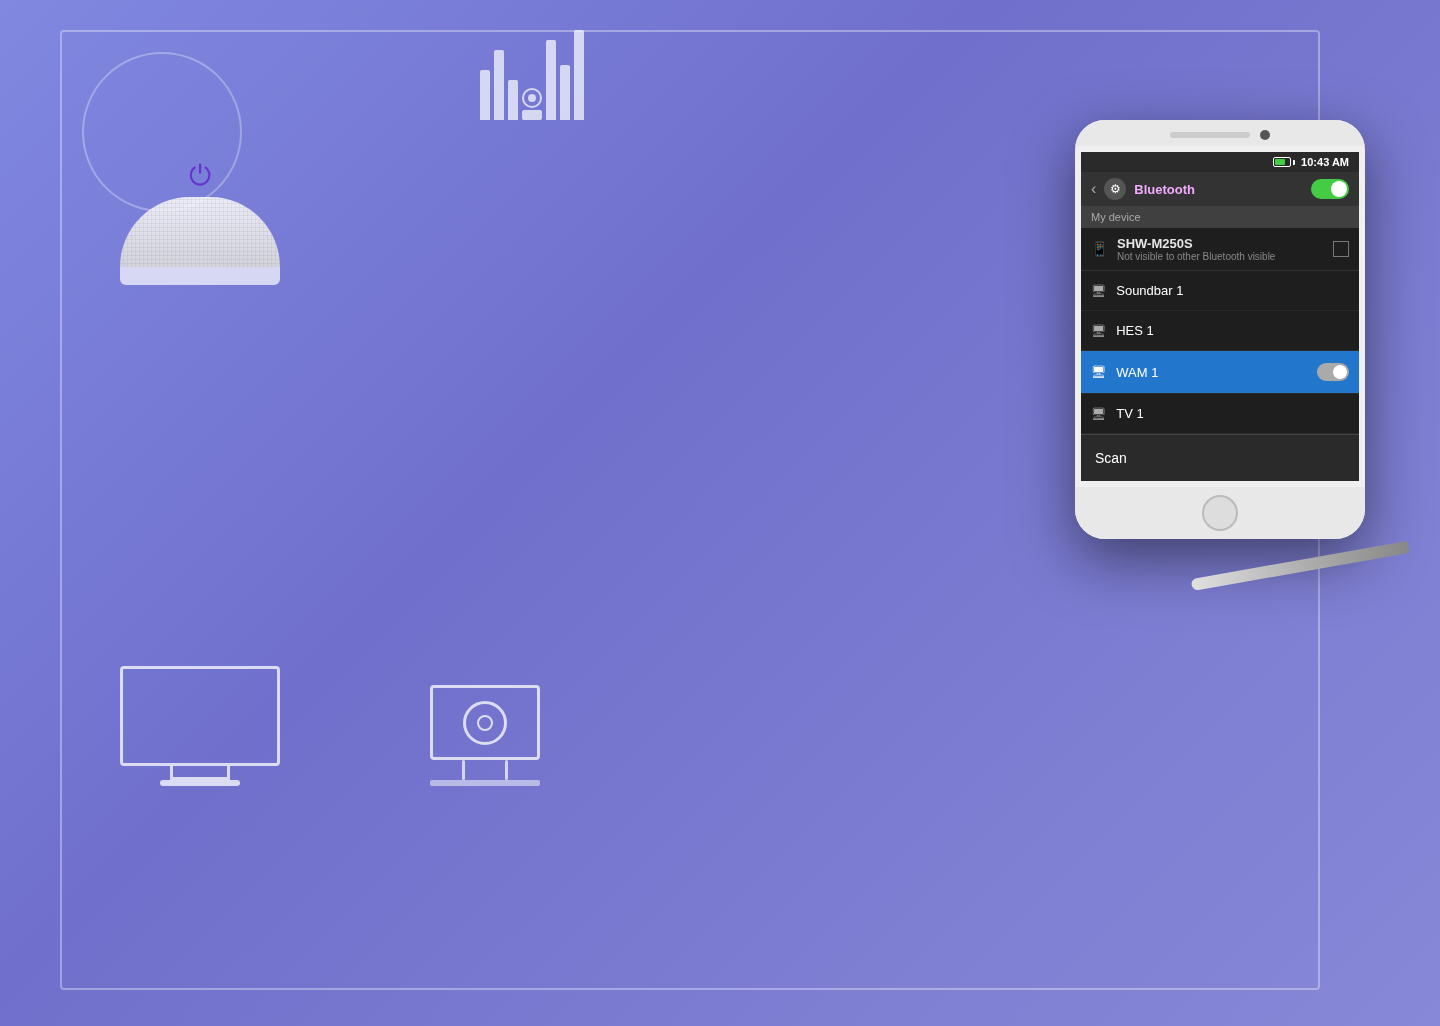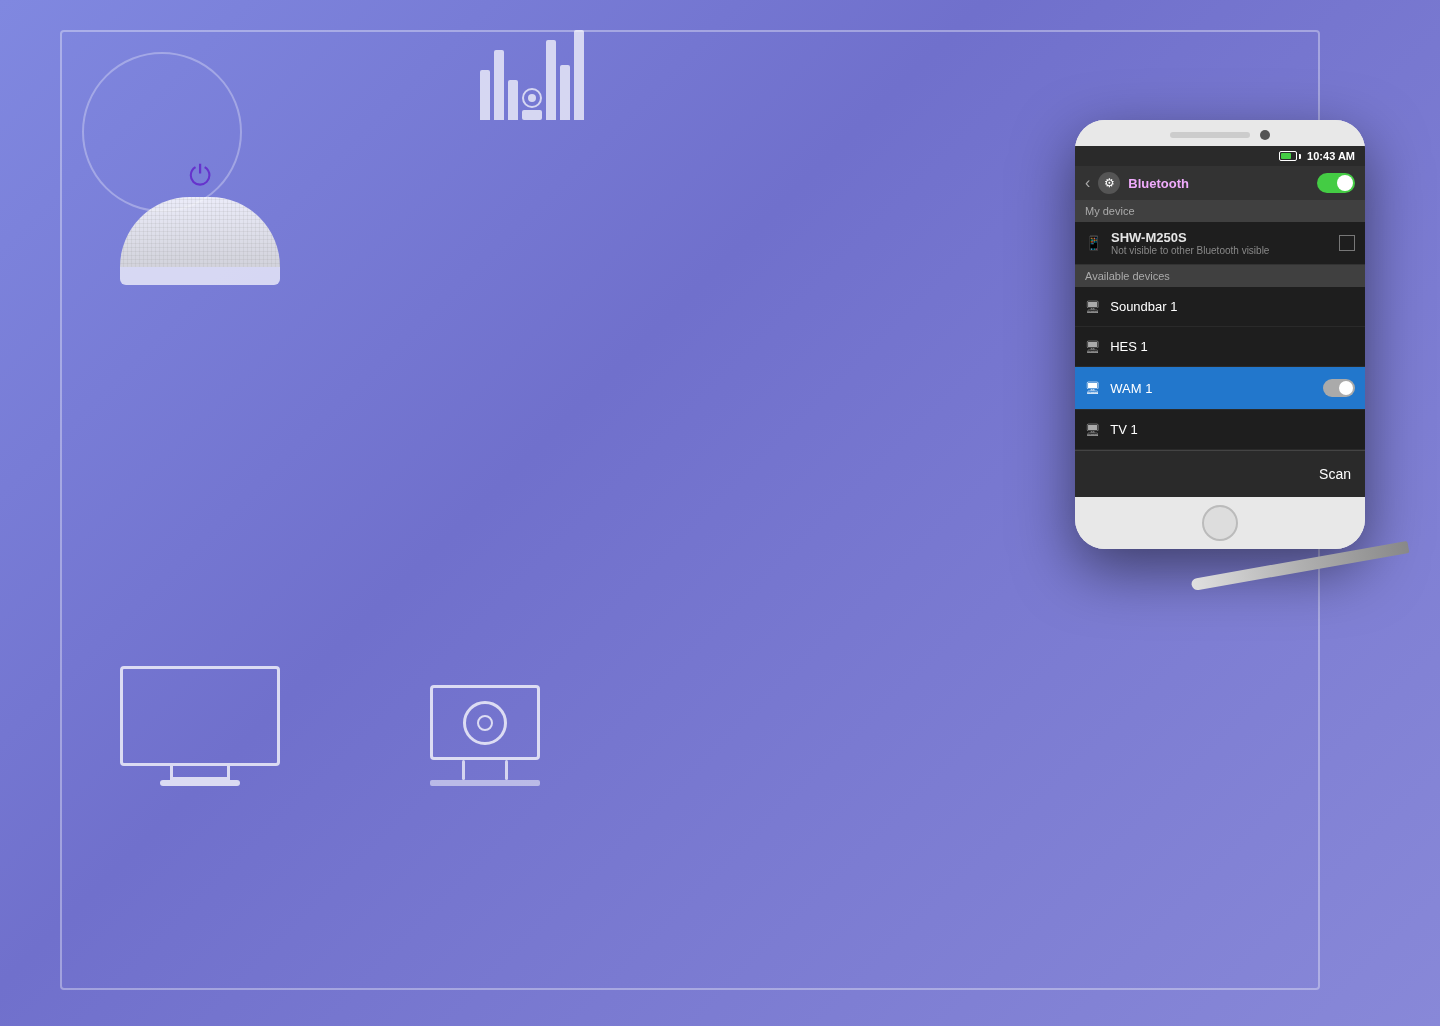--- a/index.html
+++ b/index.html
@@ -224,21 +224,21 @@
     }
     .phone-camera {
       width: 10px;
       height: 10px;
       background: #555;
       border-radius: 50%;
     }
 
     .phone-screen {
       background: #1a1a1a;
-      margin: 0;
+      margin: 6px;
       overflow: hidden;
     }
 
     
     .status-bar {
       background: #2a2a2a;
       display: flex;
       justify-content: flex-end;
       align-items: center;
       padding: 4px 10px;
@@ -409,21 +409,21 @@
     }
     .row-toggle-thumb-right {
       left: auto;
       right: 2px;
     }
 
     
     .scan-btn {
       background: #2a2a2a;
       padding: 14px;
-      text-align: right;
+      text-align: left;
       cursor: pointer;
       border-top: 1px solid #444;
     }
     .scan-btn-text {
       color: white;
       font-size: 14px;
     }
 
     
     .phone-bottom {
@@ -560,21 +560,20 @@
 
       <div class="device-row">
         <div class="device-icon">📱</div>
         <div class="device-info">
           <div class="device-name">SHW-M250S</div>
           <div class="device-status">Not visible to other Bluetooth visible</div>
         </div>
         <div class="checkbox"></div>
       </div>
 
-      <div class="section-header">Available devices</div>
 
       <div class="available-row">
         <div style="color:#aaa;font-size:12px;">🖥</div>
         <div class="available-name">Soundbar 1</div>
       </div>
 
       <div class="available-row">
         <div style="color:#aaa;font-size:12px;">🖥</div>
         <div class="available-name">HES 1</div>
       </div>

